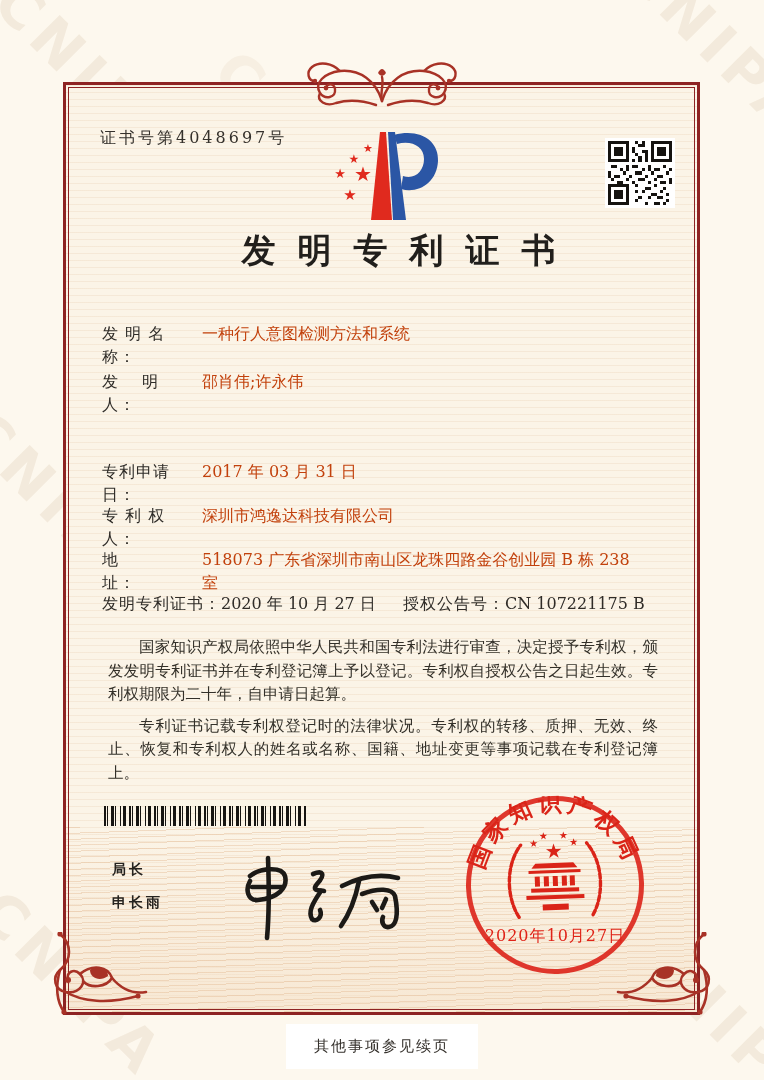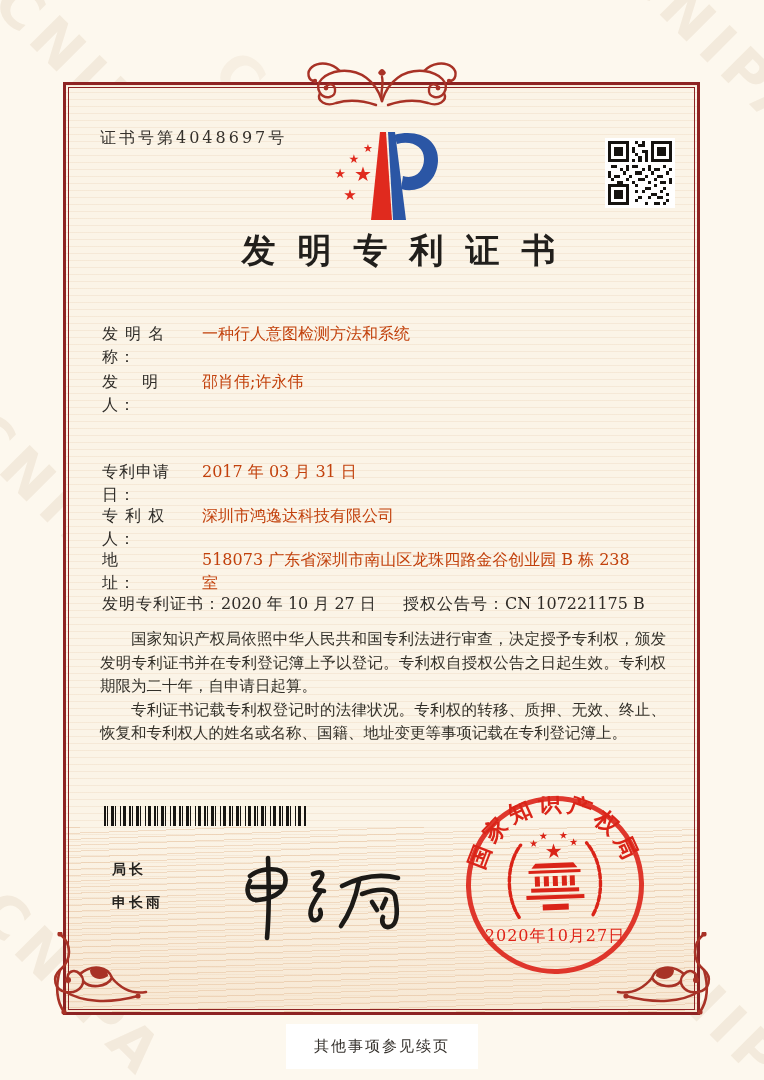--- a/index.html
+++ b/index.html
@@ -48,21 +48,21 @@
   
   .field{position:absolute;left:102px;width:560px;font-size:16px;line-height:23px;z-index:2;}
   .field .lbl{display:inline-block;width:100px;vertical-align:top;letter-spacing:1px;color:#2f2c28;}
   .field .val{display:inline-block;width:440px;vertical-align:top;color:#c2410c;}
   .grant-row{position:absolute;left:102px;top:594px;width:580px;font-size:16px;z-index:2;white-space:nowrap;}
   .grant-row .lbl{letter-spacing:1px;}
   .grant-col2{position:absolute;left:301px;top:0;}
   
   .paras{position:absolute;left:100px;top:628px;width:566px;font-size:15.5px;line-height:23.5px;
          text-align:justify;z-index:2;color:#333029;}
-  .paras p{margin:0;text-indent:2em;}
+  .paras p{margin:8px;text-indent:2em;}
   
   .barcode{
     position:absolute;left:104px;top:806px;width:202px;height:20px;z-index:2;
     background:
       repeating-linear-gradient(90deg,#161412 0 2px,rgba(0,0,0,0) 2px 3px,#161412 3px 4px,rgba(0,0,0,0) 4px 7px,#161412 7px 10px,rgba(0,0,0,0) 10px 11px,#161412 11px 12px,rgba(0,0,0,0) 12px 16px,#161412 16px 17px,rgba(0,0,0,0) 17px 19px,#161412 19px 22px,rgba(0,0,0,0) 22px 25px);
   }
   
   .director{position:absolute;left:112px;top:853px;font-size:14px;font-weight:bold;letter-spacing:3px;line-height:33px;z-index:2;color:#26231f;}
   .signature{position:absolute;left:224px;top:846px;width:190px;height:98px;z-index:2;}
   

